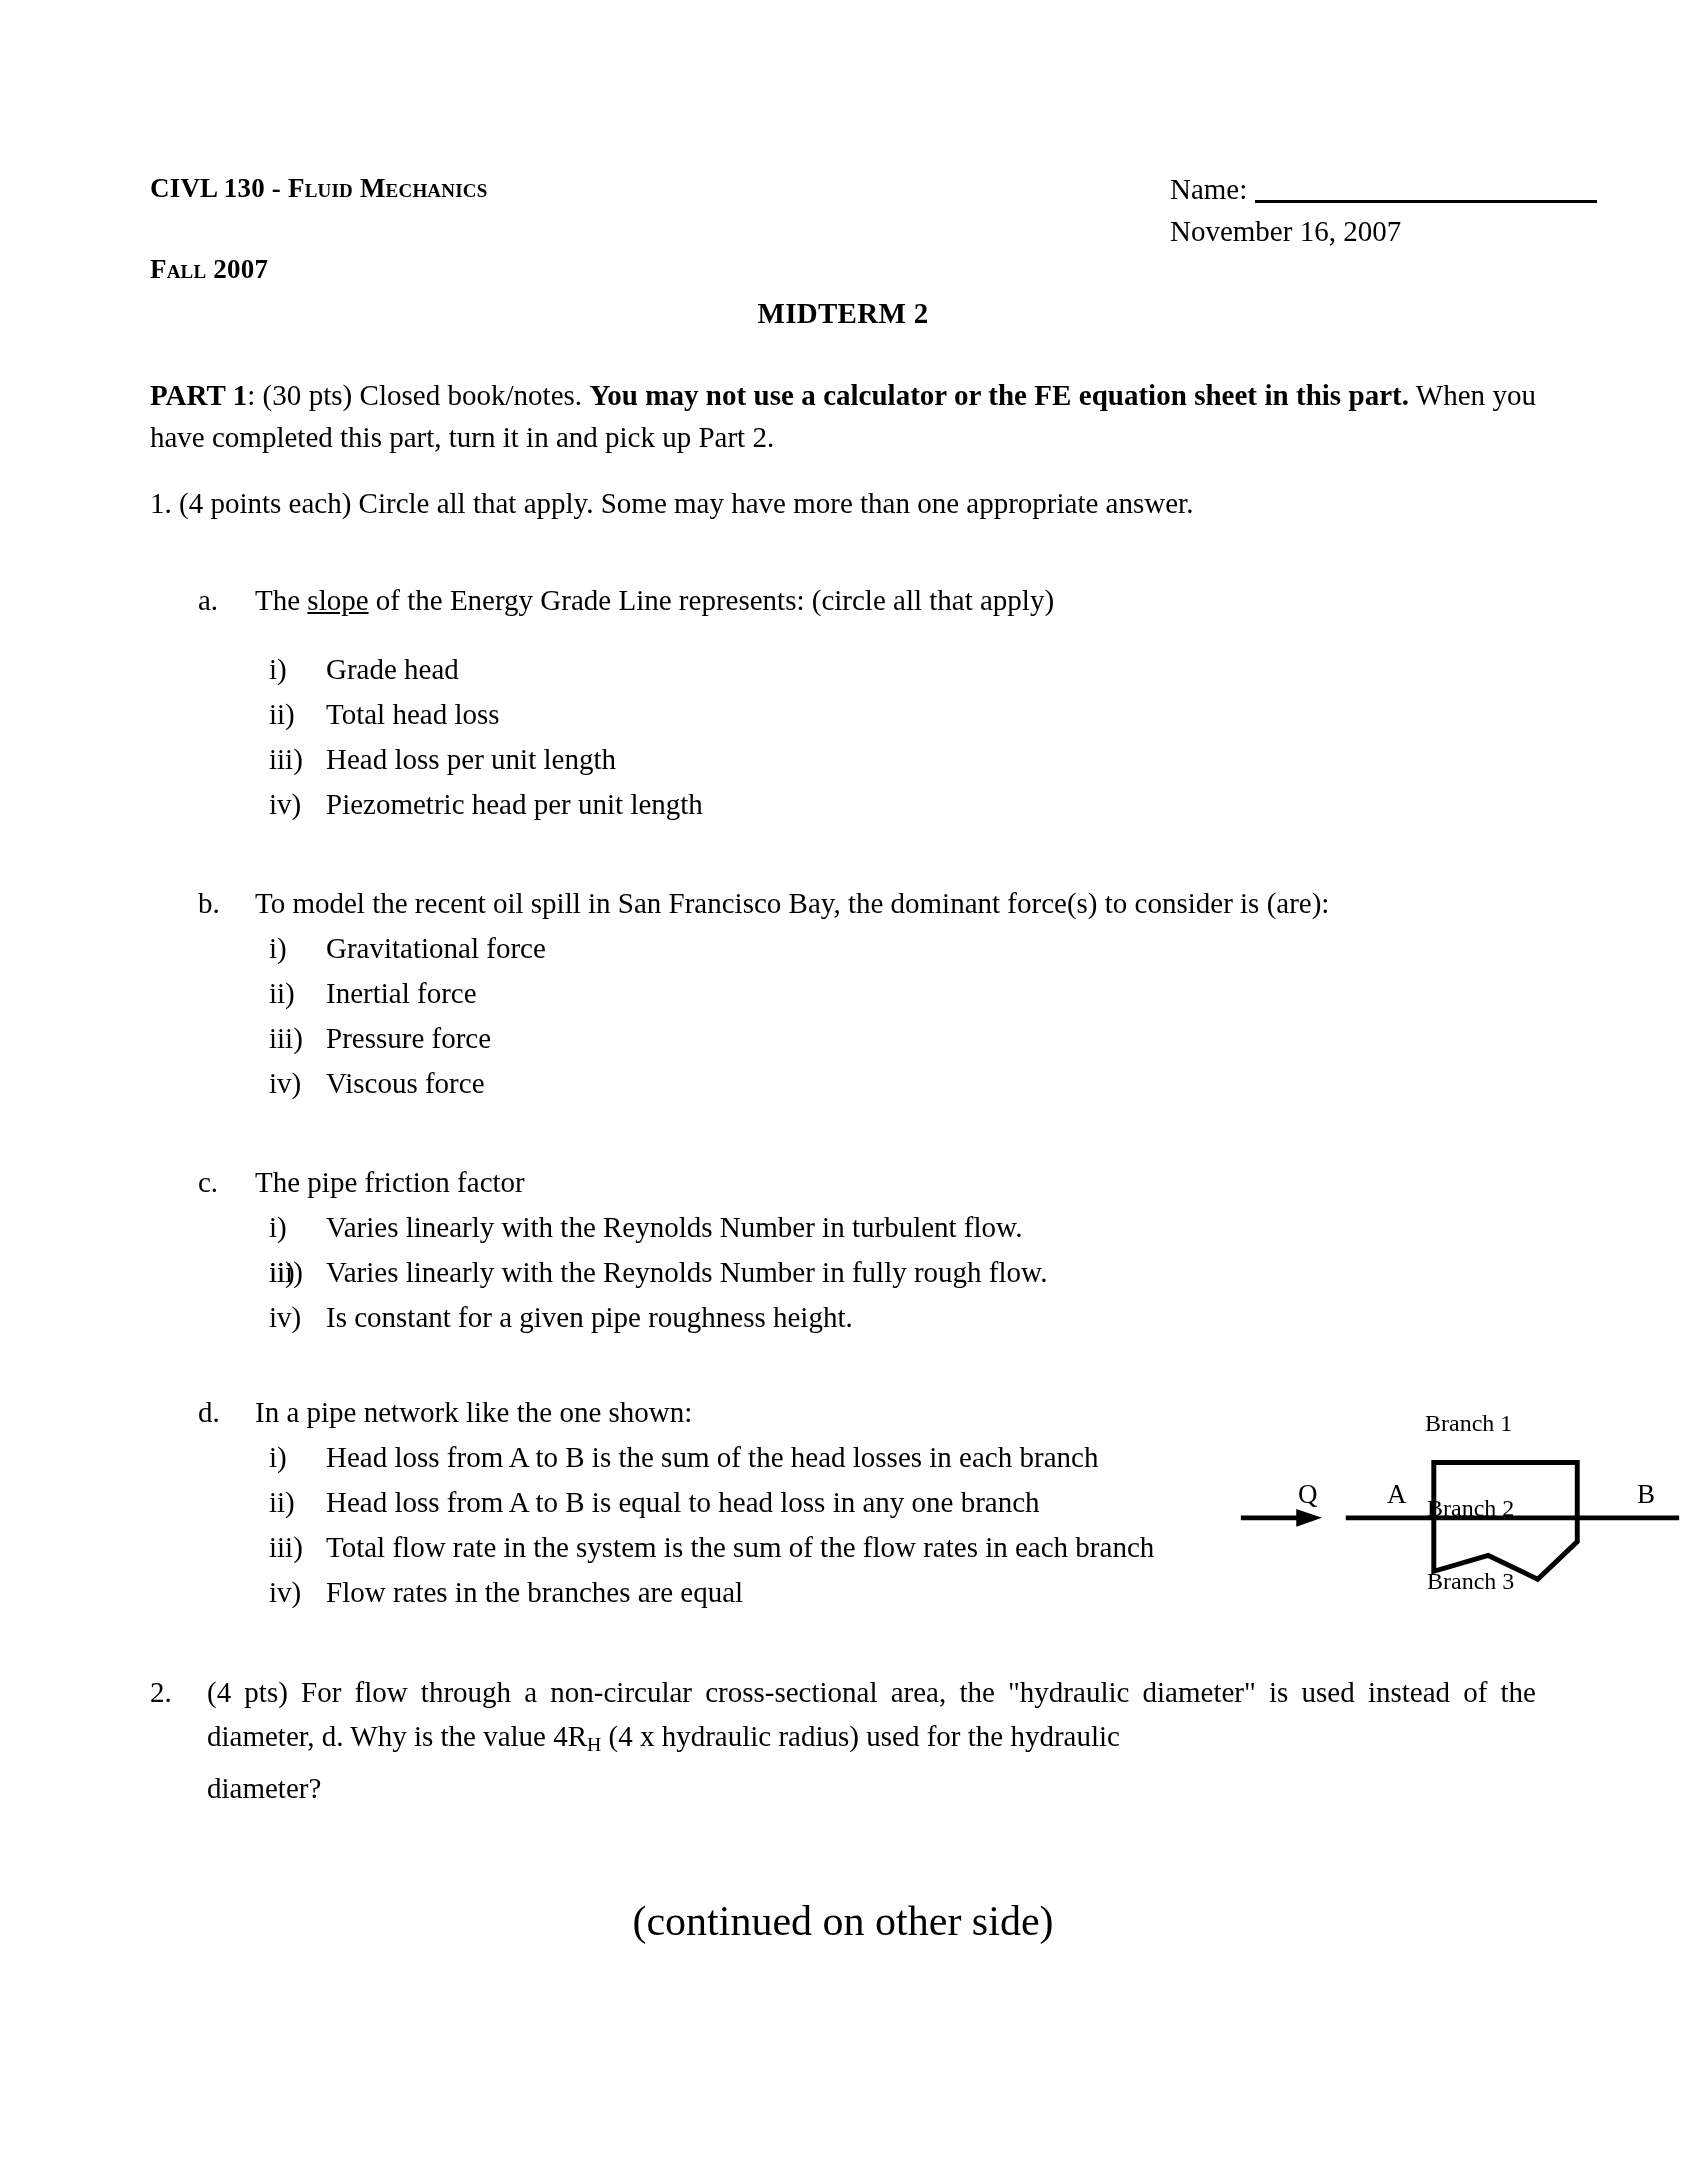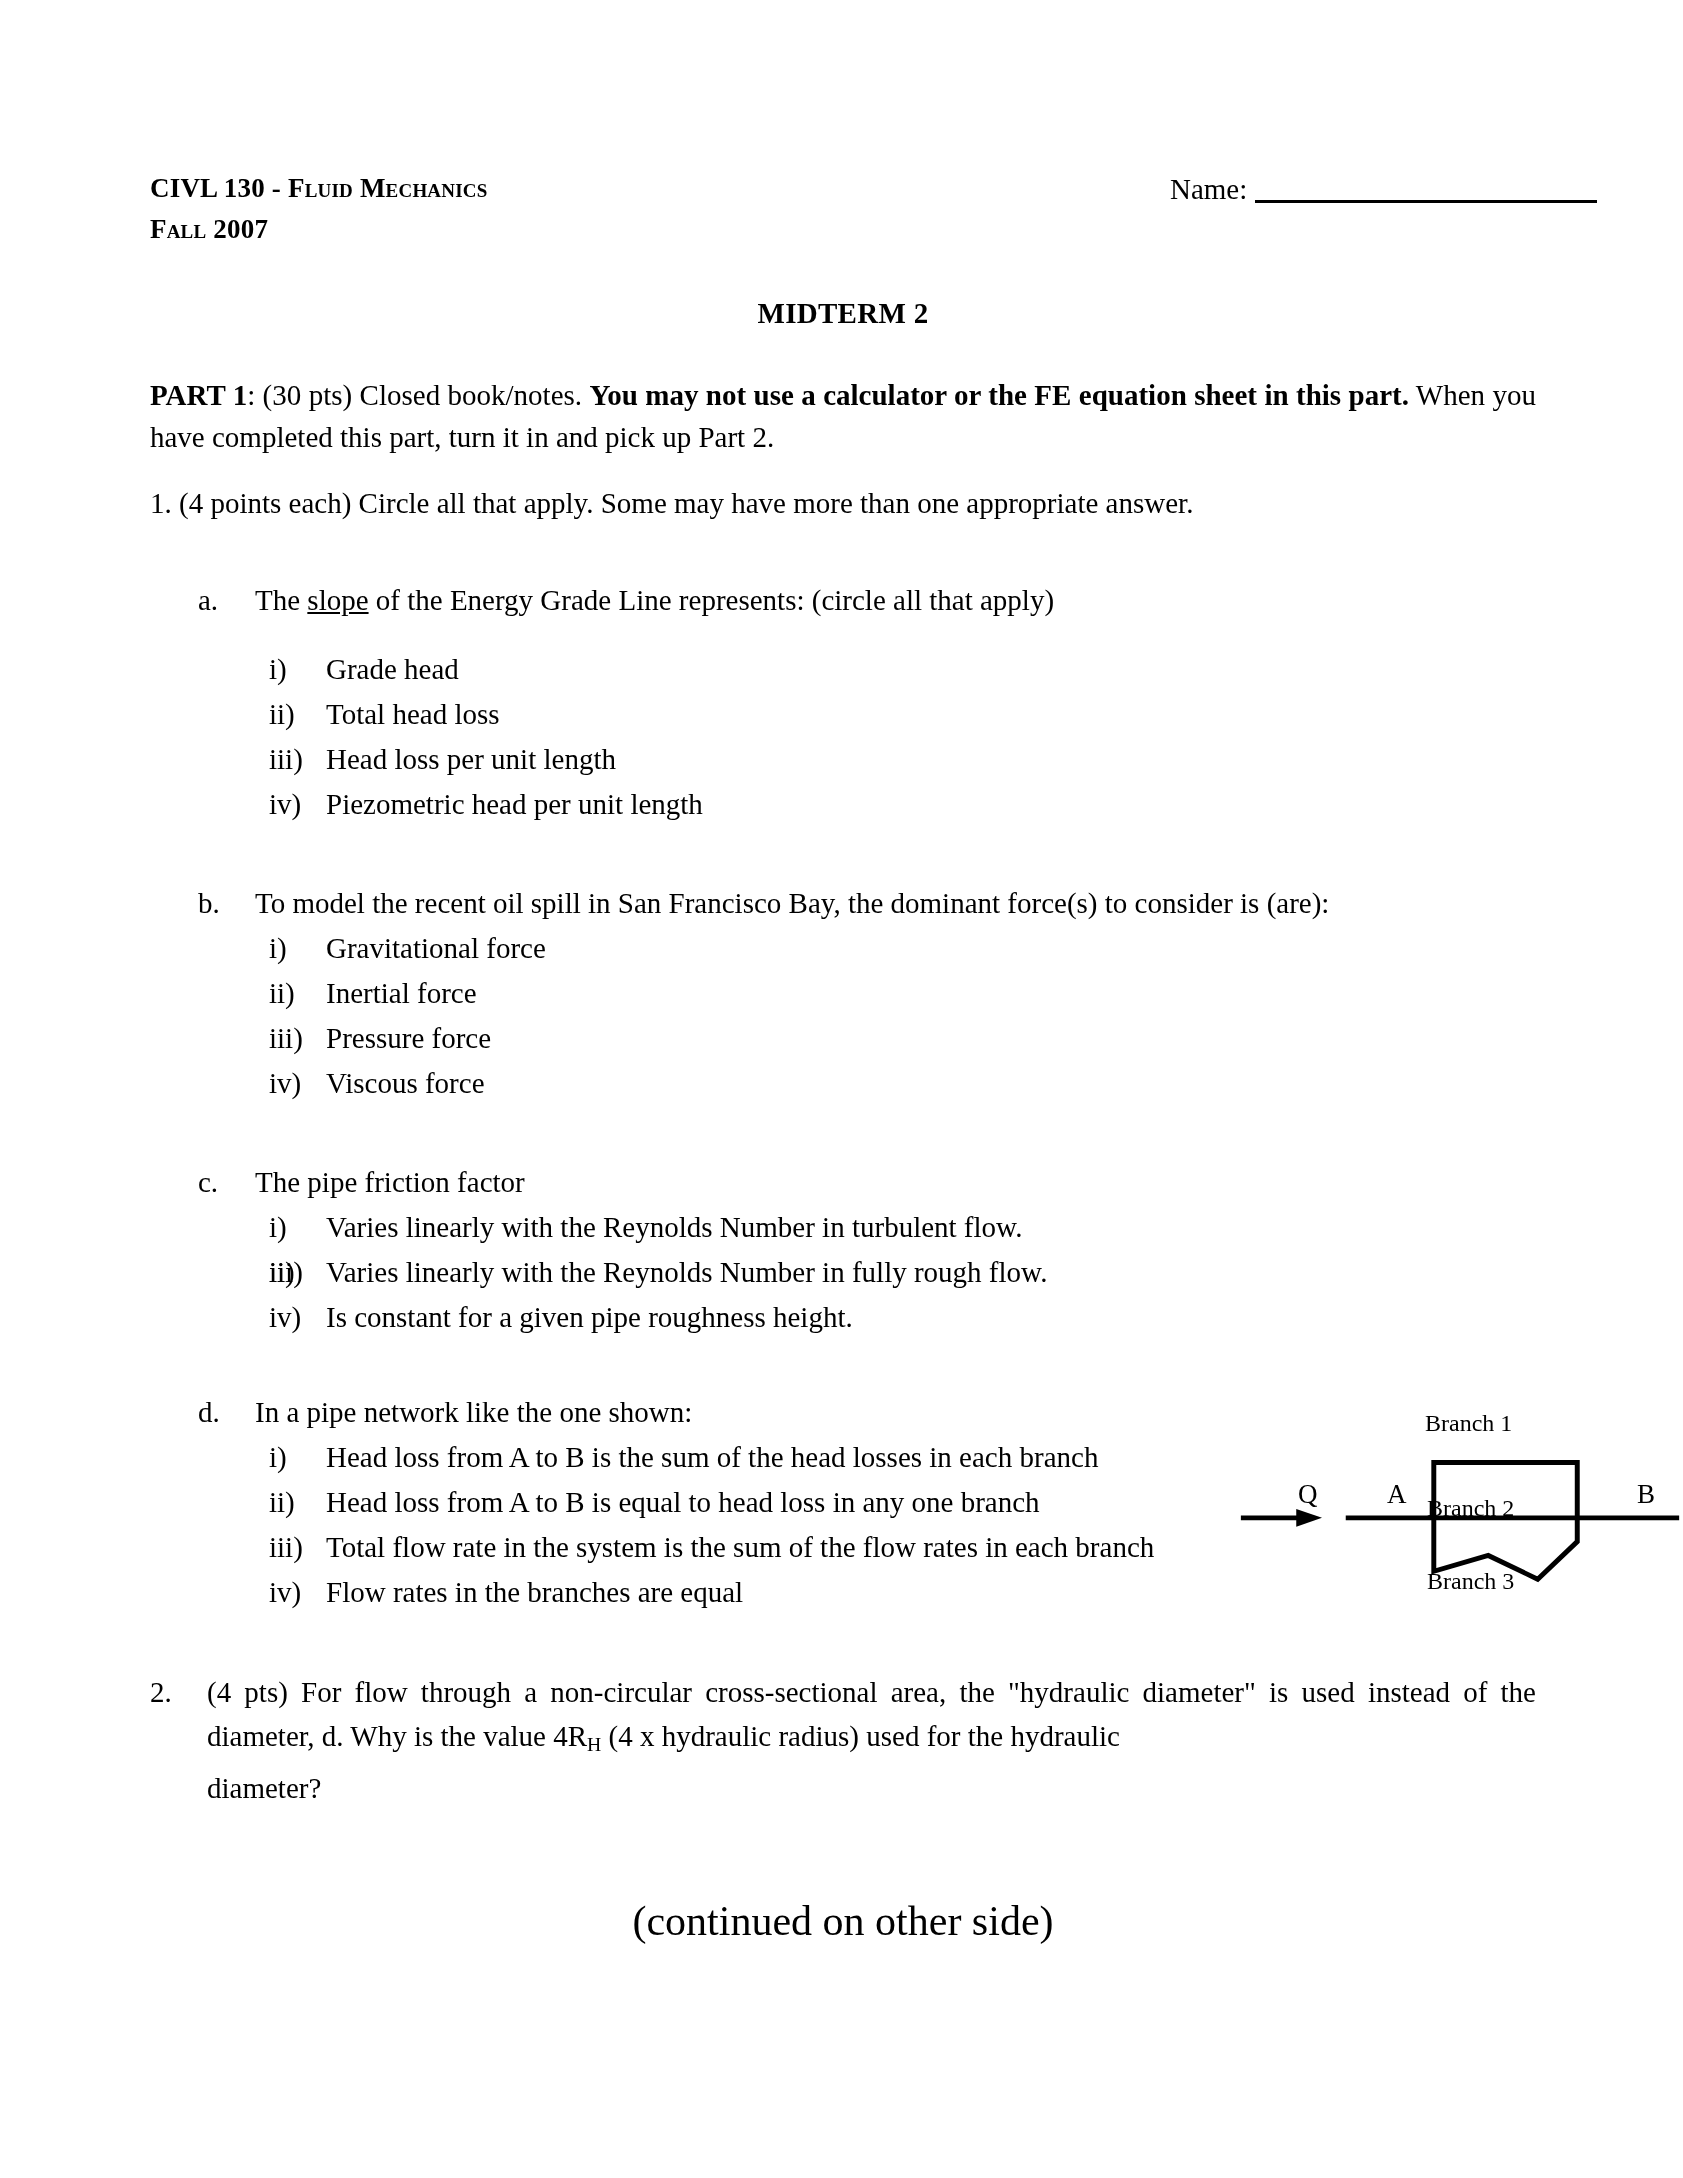--- a/index.html
+++ b/index.html
@@ -36,21 +36,21 @@
   .hdr-left {
     position: absolute;
     left: 0;
     top: 0;
     font-weight: bold;
     font-size: 27px;
     line-height: 41px;
     font-variant: small-caps;
     letter-spacing: 0.2px;
   }
-  .hdr-left .l2 { display: block; }
+  .hdr-left .l2 { display: block; margin-top: 40px; }
   .hdr-right {
     position: absolute;
     left: 1020px;
     top: 0;
     font-size: 29px;
     line-height: 42px;
     white-space: nowrap;
   }
   .name-row {
     display: flex;
@@ -200,20 +200,21 @@
     <div class="header">
       <div class="hdr-left">
         <span>CIVL 130 - Fluid Mechanics</span>
         <span class="l2">Fall 2007</span>
       </div>
       <div class="hdr-right">
         <div class="name-row">
           <span class="name-label">Name:</span>
           <span class="name-rule"></span>
         </div>
+        <div>November 16, 2007</div>
       </div>
     </div>
 
     <div class="doc-title">MIDTERM 2</div>
 
     <div class="part1">
       <b>PART 1</b><span>: (30 pts) Closed book/notes.</span>  <b>You may not use a calculator or the FE equation sheet in this part.</b> <span>When you have completed this part, turn it in and pick up Part 2.</span>
     </div>
 
     <div class="q1-lead">

